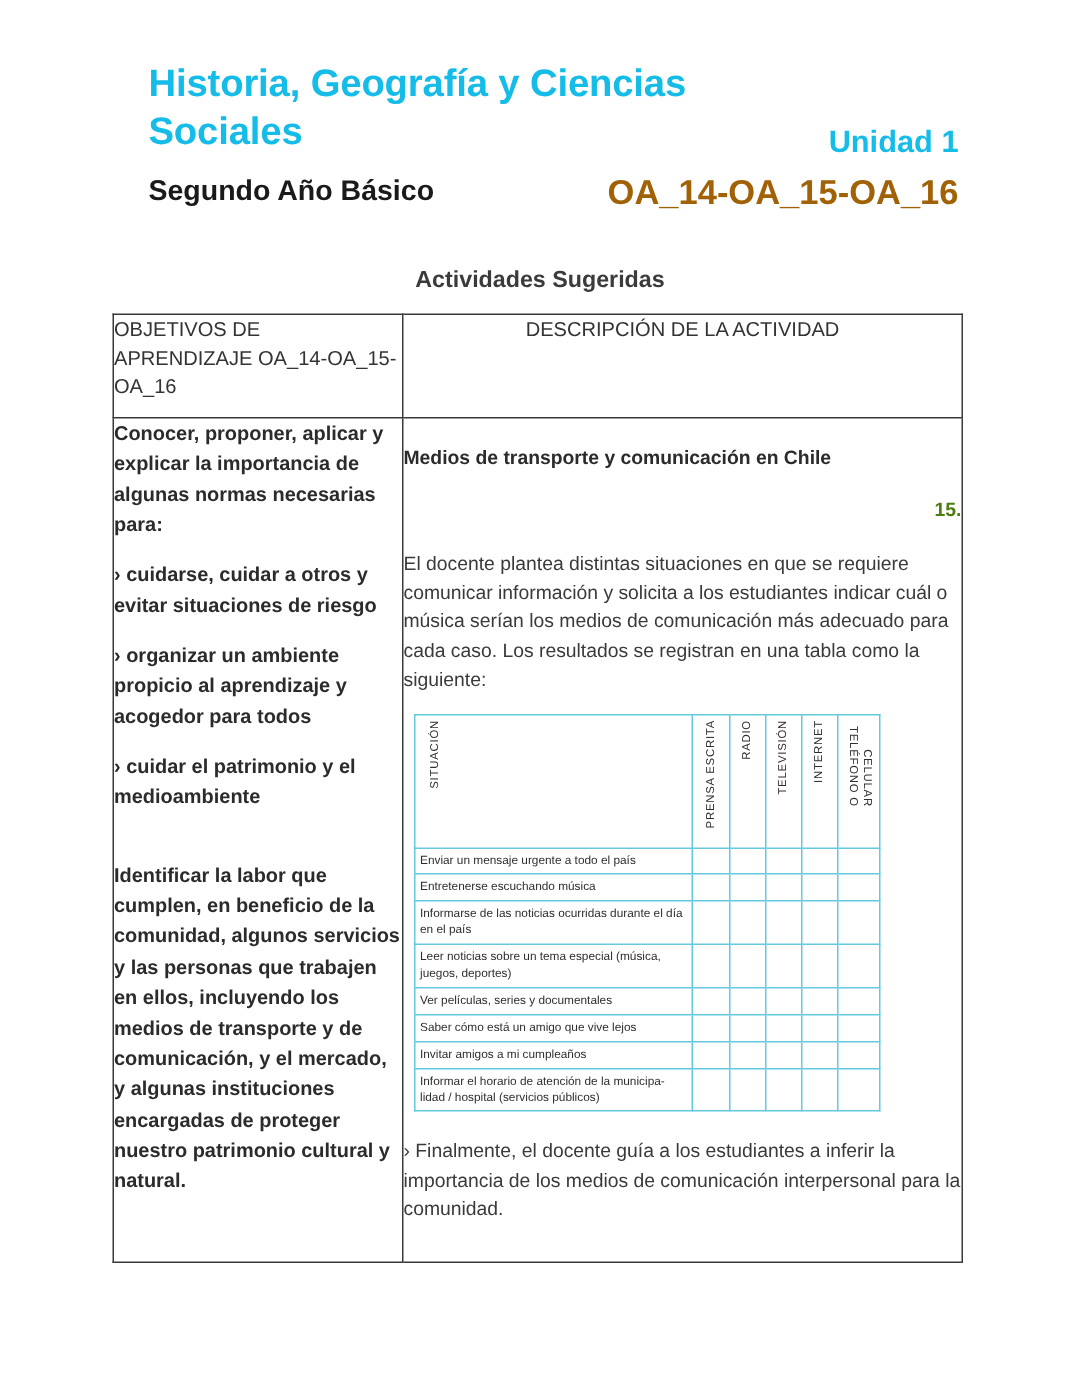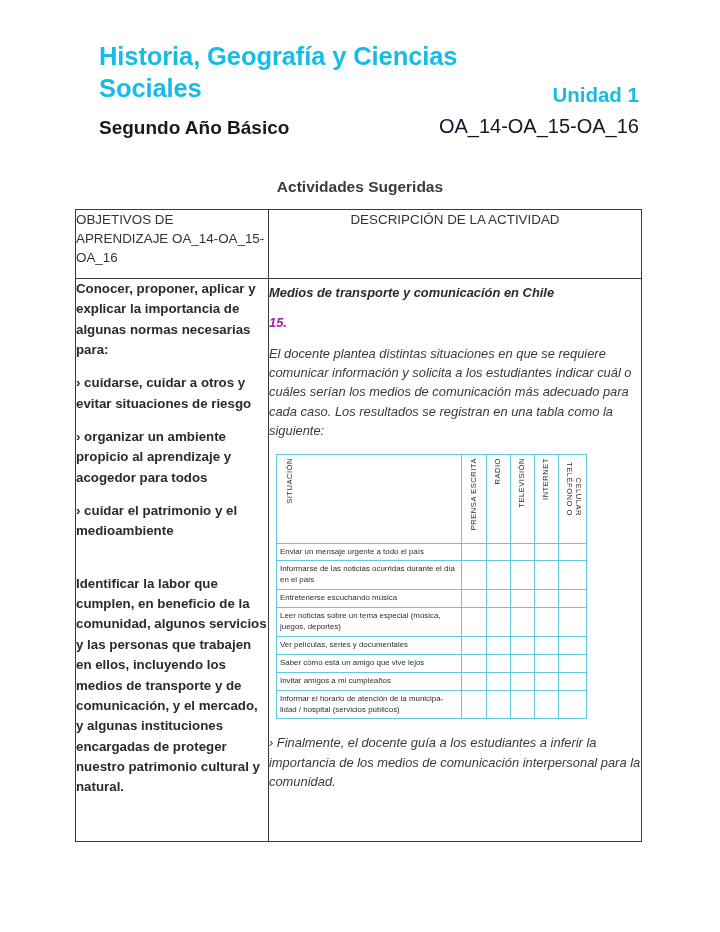--- a/index.html
+++ b/index.html
@@ -53,23 +53,23 @@
     top: 77px;
     font-size: 19px;
     font-weight: bold;
     color: #1a1a1a;
     white-space: nowrap;
   }
   .hdr-oa {
     position: absolute;
     right: 0px;
     top: 75px;
-    font-size: 20px;
-    font-weight: normal;
-    color: #0f172a;
+    font-size: 23px;
+    font-weight: bold;
+    color: #a16207;
     white-space: nowrap;
   }
 
   
   .subtitle {
     position: absolute;
     left: 0;
     top: 178px;
     width: 720px;
     text-align: center;
@@ -127,23 +127,23 @@
   .td-left p { margin: 0 0 13px 0; }
   .td-left p.gap-after { margin-bottom: 32px; }
   .td-left p:last-child { margin-bottom: 0; }
 
   .td-right {
     padding: 10px 10px 12px 9px;
     font-size: 12.9px;
     color: #3a3a3a;
     line-height: 1.5;
   }
-  .td-right p { margin: 4px 0 11px 0; font-style: italic; }
+  .td-right p { margin: 16px 0 11px 0; }
   .p-bold { font-weight: bold; color: #2b2b2b; }
-  .p-num  { font-weight: bold; color: #a21caf; margin-bottom: 11px; }
+  .p-num  { font-weight: bold; color: #4d7c0f; margin-bottom: 11px; text-align: right; }
 
   
   .inner-wrap {
     margin: 13px 0 14px 7px;
     width: 303px;
   }
   .inner-table {
     border-collapse: collapse;
     table-layout: fixed;
     width: 303px;
@@ -235,21 +235,21 @@
           <p>Conocer, proponer, aplicar y explicar la importancia de algunas normas necesarias para:</p>
           <p>› cuidarse, cuidar a otros y evitar situaciones de riesgo</p>
           <p>› organizar un ambiente propicio al aprendizaje y acogedor para todos</p>
           <p class="gap-after">› cuidar el patrimonio y el medioambiente</p>
           <p>Identificar la labor que cumplen, en beneficio de la comunidad, algunos servicios y las personas que trabajen en ellos, incluyendo los medios de transporte y de comunicación, y el mercado, y algunas instituciones encargadas de proteger nuestro patrimonio cultural y natural.</p>
         </td>
 
         <td class="td-right">
           <p class="p-bold">Medios de transporte y comunicación en Chile</p>
           <p class="p-num">15.</p>
-          <p>El docente plantea distintas situaciones en que se requiere comunicar información y solicita a los estudiantes indicar cuál o cuáles serían los medios de comunicación más adecuado para cada caso. Los resultados se registran en una tabla como la siguiente:</p>
+          <p>El docente plantea distintas situaciones en que se requiere comunicar información y solicita a los estudiantes indicar cuál o música serían los medios de comunicación más adecuado para cada caso. Los resultados se registran en una tabla como la siguiente:</p>
 
           <div class="inner-wrap">
             <table class="inner-table">
               <colgroup>
                 <col class="c-situacion">
                 <col class="c-prensa">
                 <col class="c-radio">
                 <col class="c-tv">
                 <col class="c-net">
                 <col class="c-tel">
@@ -279,29 +279,29 @@
               <tbody>
                 <tr>
                   <td class="ir-label">Enviar un mensaje urgente a todo el país</td>
                   <td class="ir-cell"></td>
                   <td class="ir-cell"></td>
                   <td class="ir-cell"></td>
                   <td class="ir-cell"></td>
                   <td class="ir-cell"></td>
                 </tr>
                 <tr>
+                  <td class="ir-label">Entretenerse escuchando música</td>
+                  <td class="ir-cell"></td>
+                  <td class="ir-cell"></td>
+                  <td class="ir-cell"></td>
+                  <td class="ir-cell"></td>
+                  <td class="ir-cell"></td>
+                </tr>
+                <tr>
                   <td class="ir-label">Informarse de las noticias ocurridas durante el día en el país</td>
-                  <td class="ir-cell"></td>
-                  <td class="ir-cell"></td>
-                  <td class="ir-cell"></td>
-                  <td class="ir-cell"></td>
-                  <td class="ir-cell"></td>
-                </tr>
-                <tr>
-                  <td class="ir-label">Entretenerse escuchando música</td>
                   <td class="ir-cell"></td>
                   <td class="ir-cell"></td>
                   <td class="ir-cell"></td>
                   <td class="ir-cell"></td>
                   <td class="ir-cell"></td>
                 </tr>
                 <tr>
                   <td class="ir-label">Leer noticias sobre un tema especial (música, juegos, deportes)</td>
                   <td class="ir-cell"></td>
                   <td class="ir-cell"></td>

